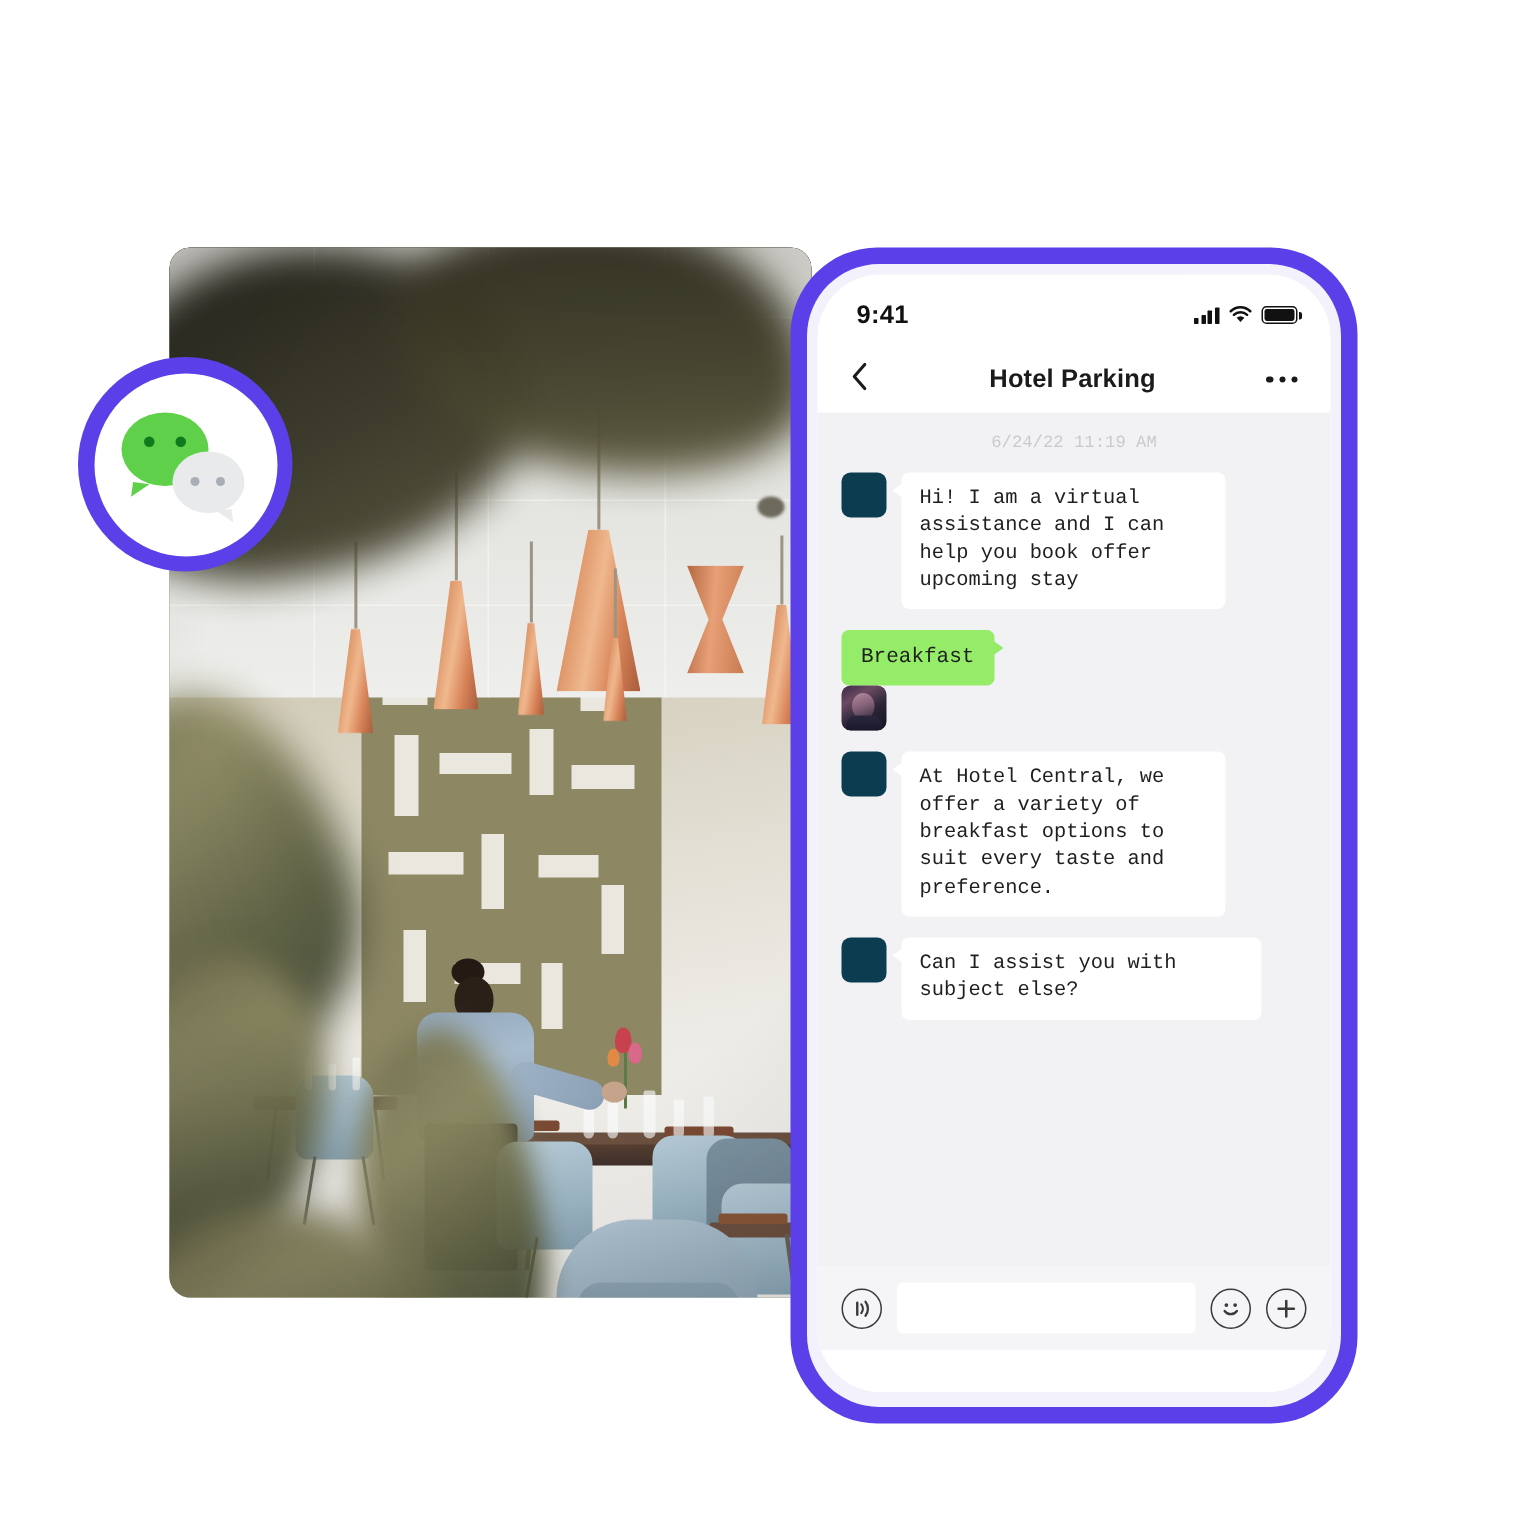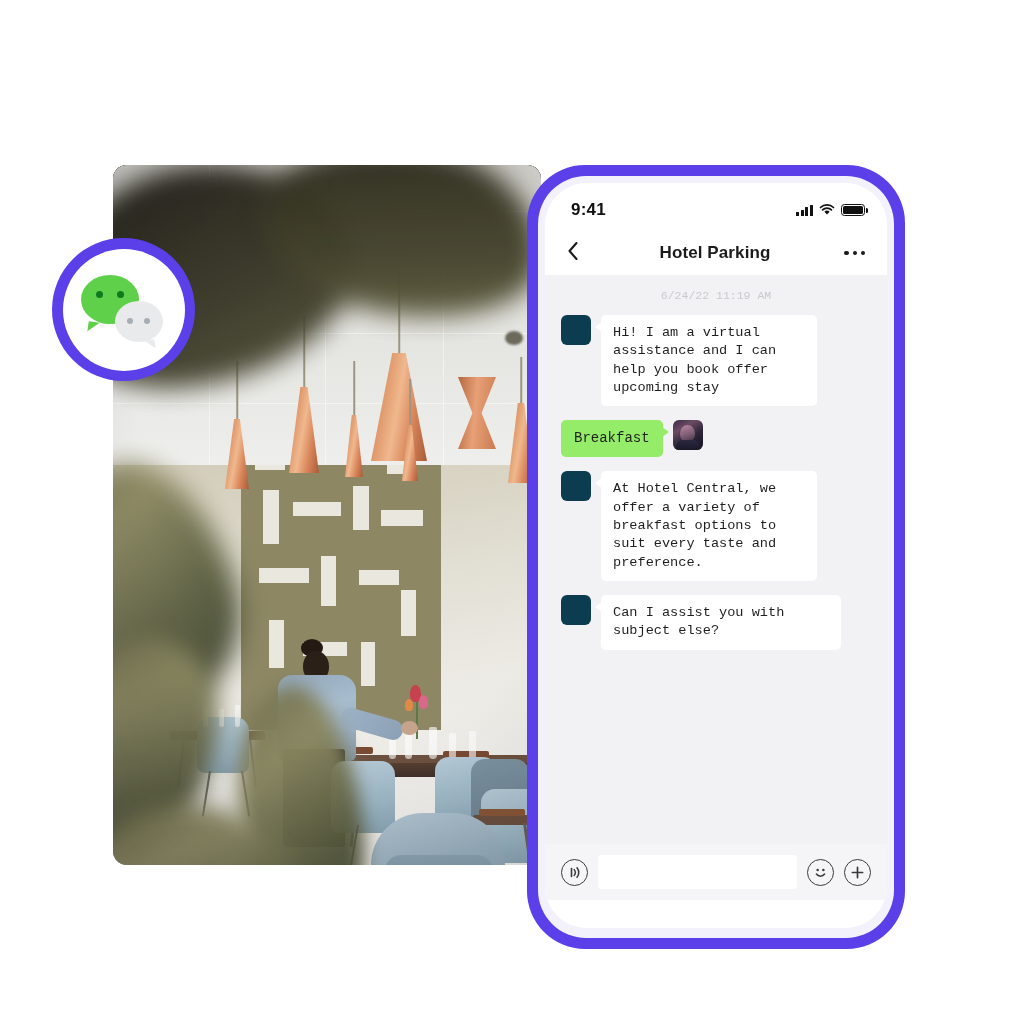--- a/index.html
+++ b/index.html
@@ -216,21 +216,21 @@
   
   .msgs {
     flex: 1; background: #F2F2F4;
     padding: 14px 16px 6px 16px;
     overflow: hidden;
     font-family: Liberation Mono, monospace;
   }
   .daystamp { text-align: center; font-size: 11.5px; color: #C9C9CF; margin-bottom: 13px; }
 
   .row { display: flex; align-items: flex-start; margin-bottom: 14px; }
-  .row.out { justify-content: flex-start; }
+  .row.out { justify-content: flex-end; flex-direction: column; }
   .av {
     width: 30px; height: 30px; border-radius: 6px; flex: none;
   }
   .av.bot { background: #0B3C4F; }
   .av.me {
     background: linear-gradient(150deg,#3b2a45 0%, #6b4a63 28%, #2c2638 58%, #15131f 100%);
     position: relative; overflow: hidden;
   }
   .av.me::before {
     content:""; position:absolute; left:7px; top:5px;

